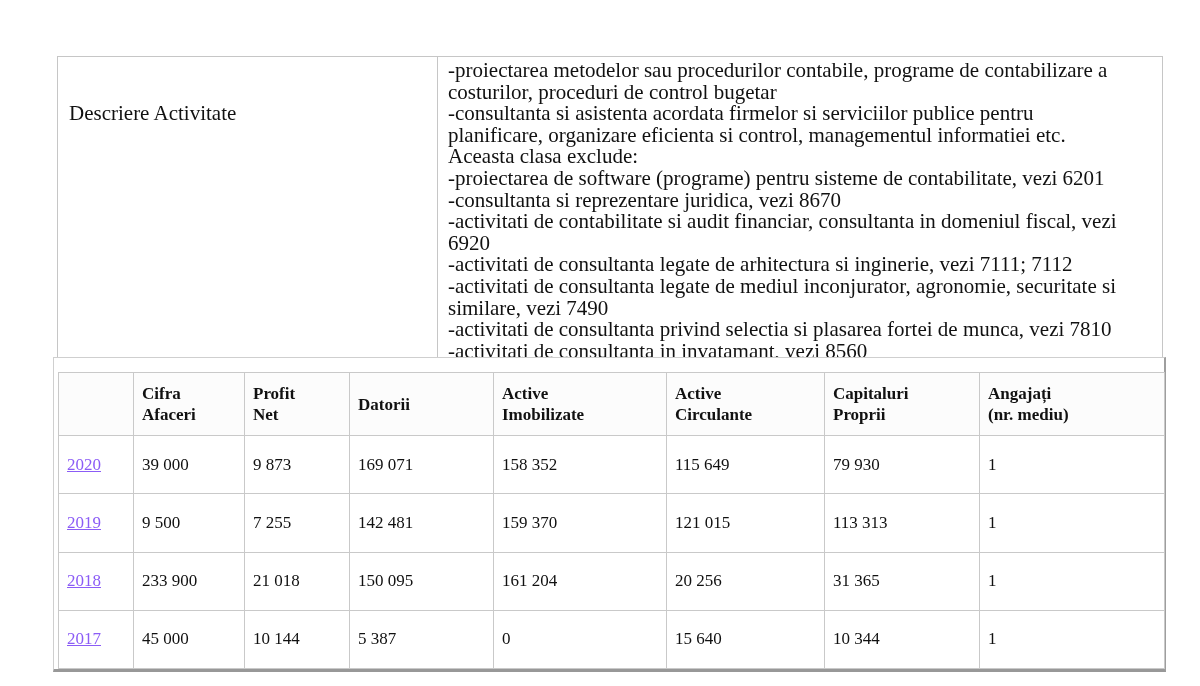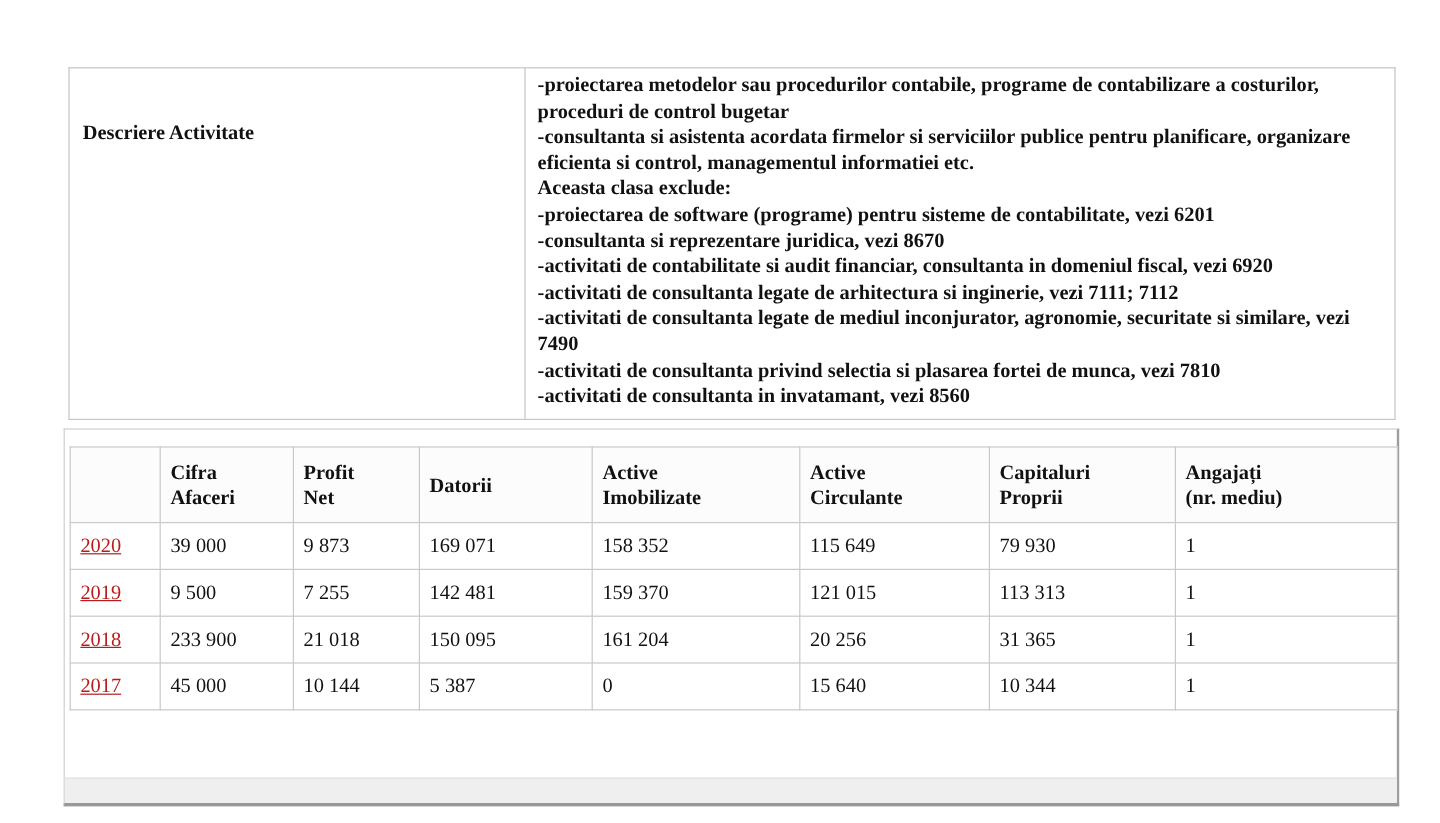--- a/index.html
+++ b/index.html
@@ -11,49 +11,48 @@
   }
   .page{position:absolute;inset:0;background:#ffffff;}
 
   
   .desc-table{
     position:absolute;left:57px;top:56px;width:1106px;height:294px;
     border-collapse:collapse;table-layout:fixed;background:#ffffff;
   }
   .desc-table td{
     border:1px solid #c6c6c6;vertical-align:top;
-    font-size:17px;
-    font-weight:bold;
+    font-size:21px;
   }
   .desc-table td.label-cell{width:358px;padding:44px 10px 0 11px;}
   .desc-table td.text-cell{padding:3px 30px 6px 10px;}
   .desc-line{line-height:21.6px;}
 
   
   .panel{
     position:absolute;left:53px;top:357px;width:1113px;height:315px;
     box-sizing:border-box;background:#ffffff;
     border-top:1px solid #cfcfcf;border-left:1px solid #cfcfcf;
     border-right:2px solid #9e9e9e;border-bottom:3px solid #989898;
-    display:flex;flex-direction:column;
+    display:flex;flex-direction:row;
   }
   .fin-table{
     margin:14px 0 0 4px;width:1106px;
     border-collapse:collapse;table-layout:fixed;background:#ffffff;
   }
   .fin-table th,.fin-table td{
     border:1px solid #c9c9c9;text-align:left;
     padding:2px 6px 2px 8px;font-size:17px;vertical-align:middle;
   }
   .fin-table thead th{
     height:58px;font-weight:bold;white-space:pre-line;line-height:21px;
     background:#fcfcfc;
   }
   .fin-table tbody tr{height:39px;}
-  .year-link{color:#b91c1c;text-decoration:underline;cursor:pointer;}
+  .year-link{color:#8b5cf6;text-decoration:underline;cursor:pointer;}
   .spacer{flex:1 1 auto;}
   .hscroll-bar{
     height:20px;background:#efefef;border-top:1px solid #e0e0e0;
     flex:0 0 auto;
   }
 </style>
 </head>
 <body>
 
 <div class="page">

